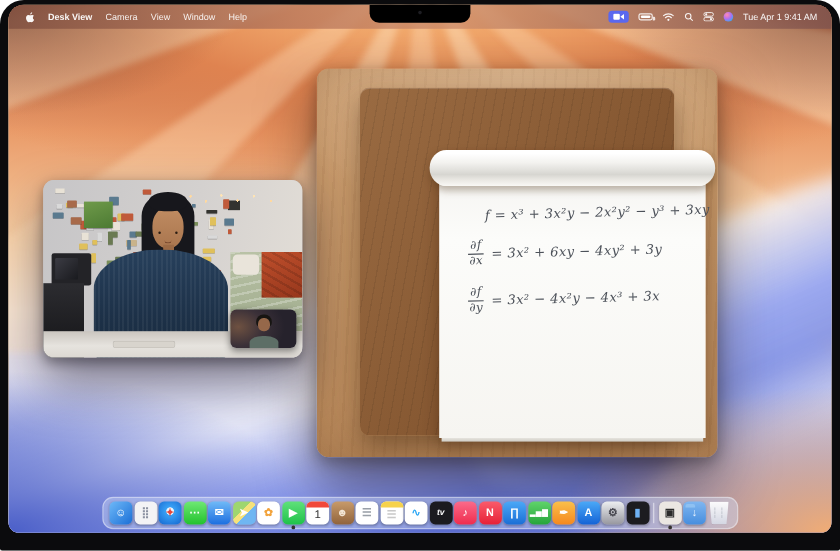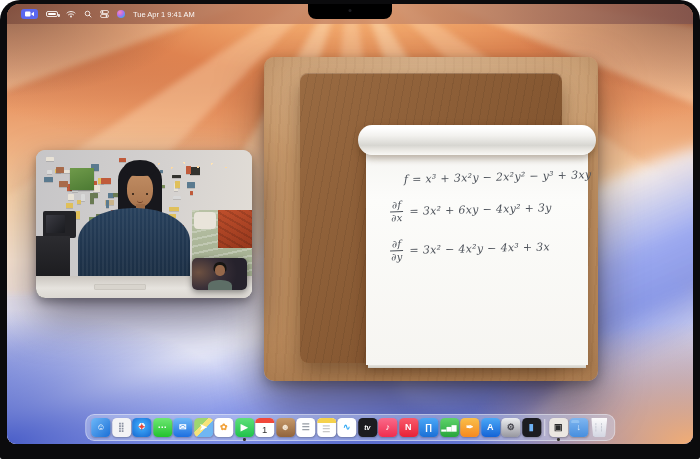--- a/index.html
+++ b/index.html
@@ -150,20 +150,30 @@
         <div class="wp-base"></div>
         <div class="wp-rays"></div>
         <div class="wp-band-left"></div>
         <div class="wp-band-right"></div>
         <div class="wp-bl-deep"></div>
         <div class="wp-br-warm"></div>
         <div class="wp-corner"></div>
       </div>
 
       <div class="menubar">
+        <div class="mb-left">
+          <svg class="apple-logo" viewBox="0 0 16 19">
+            <path fill="rgba(255,255,255,.95)" d="M13.1 10.1c0-2.2 1.8-3.2 1.9-3.3-1-1.5-2.6-1.7-3.2-1.7-1.4-.1-2.7.8-3.4.8-.7 0-1.8-.8-2.9-.8C3.9 5.2 2.5 6 1.7 7.3c-1.5 2.6-.4 6.5 1.1 8.6.7 1 1.6 2.2 2.7 2.2 1.1 0 1.5-.7 2.8-.7 1.3 0 1.7.7 2.9.7 1.2 0 2-1.1 2.7-2.1.9-1.2 1.2-2.4 1.2-2.5-.1 0-2-.8-2-3.4zM10.9 3.1c.6-.7 1-1.7.9-2.7-.9 0-1.9.6-2.5 1.3-.6.6-1 1.6-.9 2.6 1 .1 1.9-.5 2.5-1.2z"></path>
+          </svg>
+          <span class="mb-app">Desk View</span>
+          <span class="mb-item">Camera</span>
+          <span class="mb-item">View</span>
+          <span class="mb-item">Window</span>
+          <span class="mb-item">Help</span>
+        </div>
         <div class="mb-right">
           <div class="ft-pill">
             <svg width="9" height="6" viewBox="0 0 18 12">
                 <rect x="0" y="1" width="11" height="10" rx="2" fill="#fff"></rect>
                 <path d="M12 6 L18 1.5 V10.5 Z" fill="#fff"></path>
               </svg>
           </div>
           <div class="batt"></div>
           <svg width="10" height="8" viewBox="0 0 20 16">
             <path d="M2 6 C6 2 14 2 18 6" stroke="rgba(255,255,255,.9)" stroke-width="2" fill="none" stroke-linecap="round"></path>

